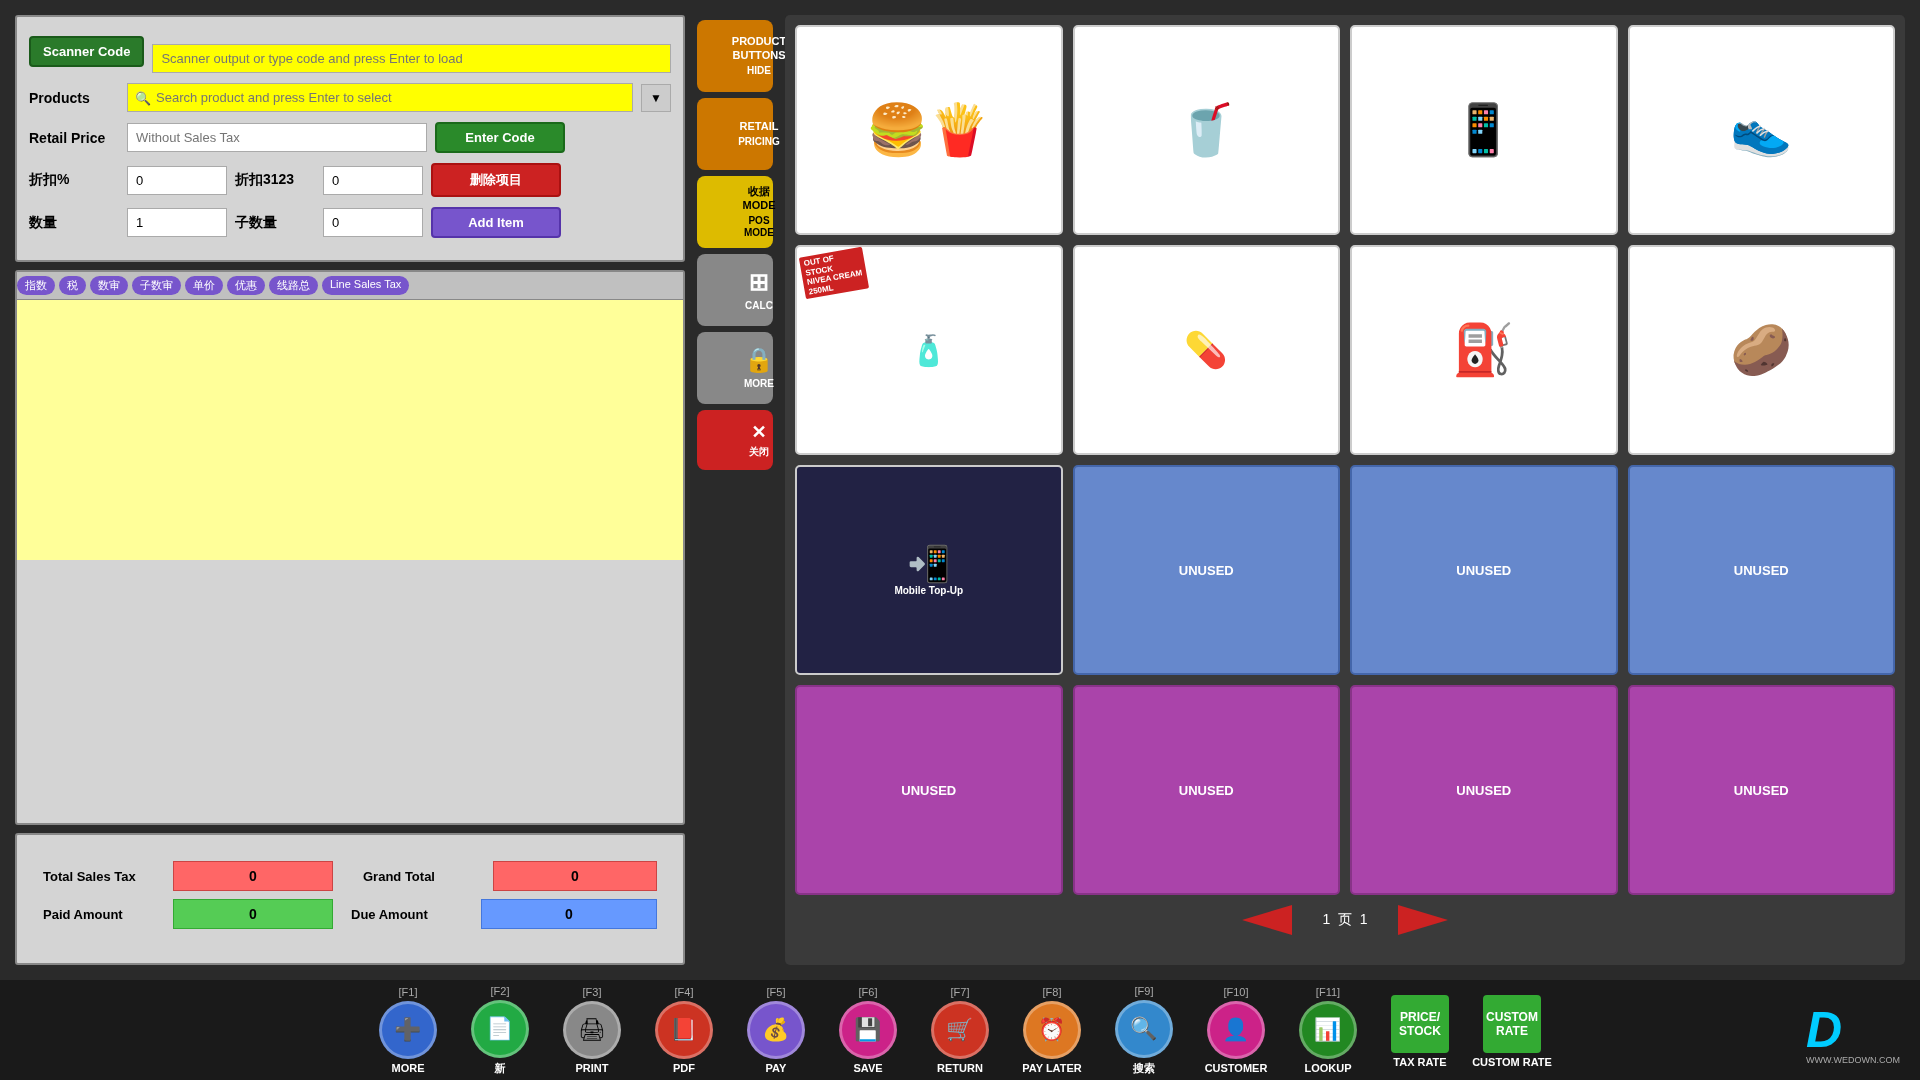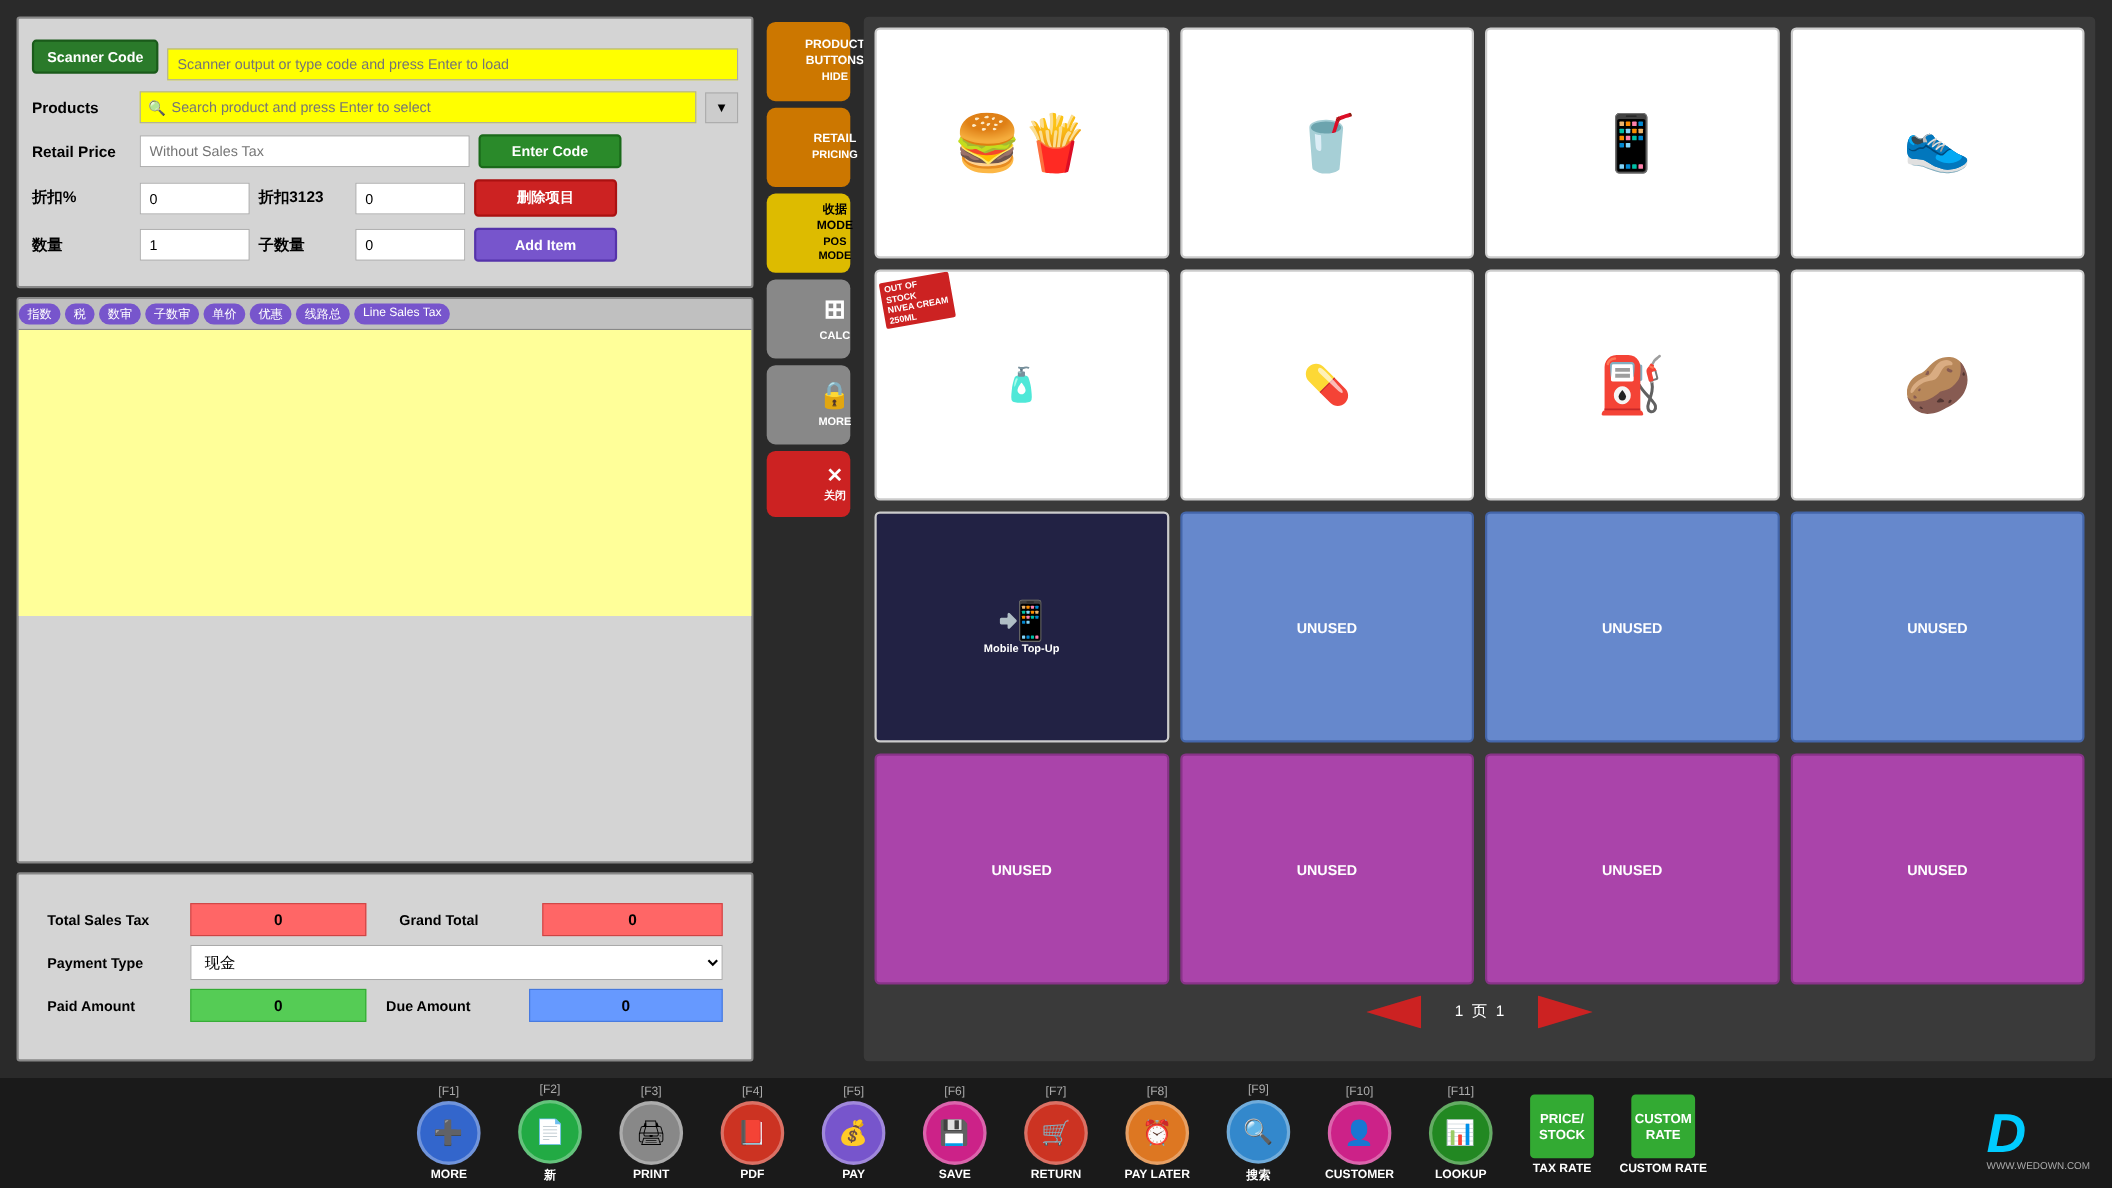--- a/index.html
+++ b/index.html
@@ -589,26 +589,20 @@
         </div>
         <div class="table-body" style="height:260px;"></div>
       </div>
 
       <div class="totals-section">
         <div class="totals-row">
           <span class="totals-label">Total Sales Tax</span>
           <div class="total-input-red" style="display:flex;align-items:center;justify-content:center;">0</div>
           <span class="totals-label" style="margin-left:20px;">Grand Total</span>
           <div class="total-input-red" style="display:flex;align-items:center;justify-content:center;flex:1;">0</div>
-        </div>
-        <div class="totals-row">
-          <span class="totals-label">Payment Type</span>
-          <select class="payment-select">
-            <option>现金</option>
-          </select>
         </div>
         <div class="totals-row">
           <span class="totals-label">Paid Amount</span>
           <div class="total-input-green" style="display:flex;align-items:center;justify-content:center;">0</div>
           <span class="totals-label" style="margin-left:8px;">Due Amount</span>
           <div class="total-input-blue" style="display:flex;align-items:center;justify-content:center;flex:1;">0</div>
         </div>
       </div>
     </div>
 

